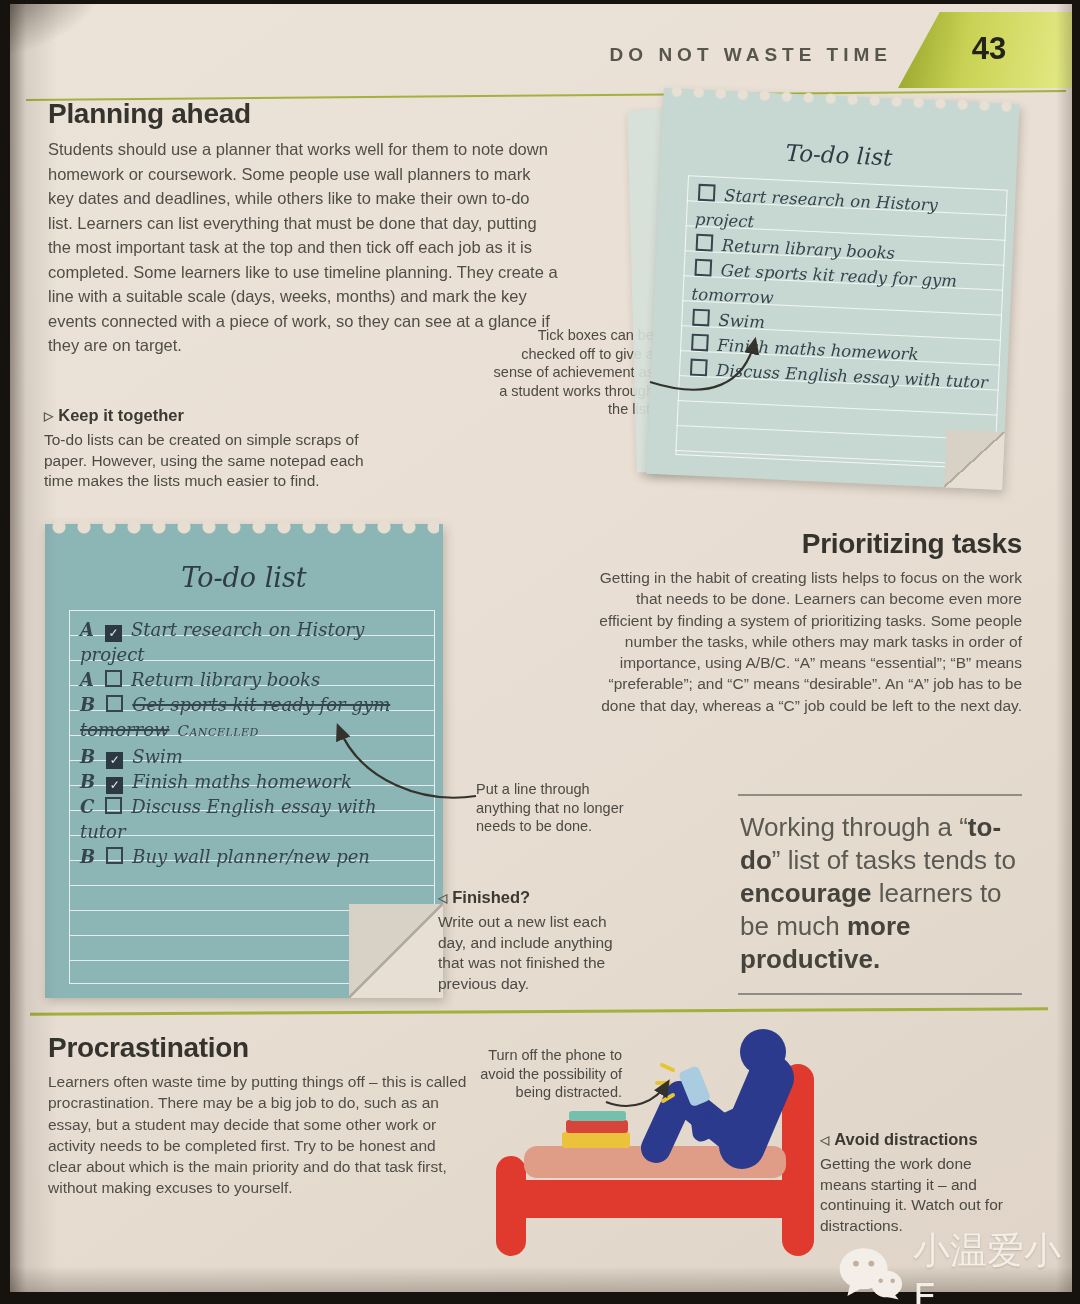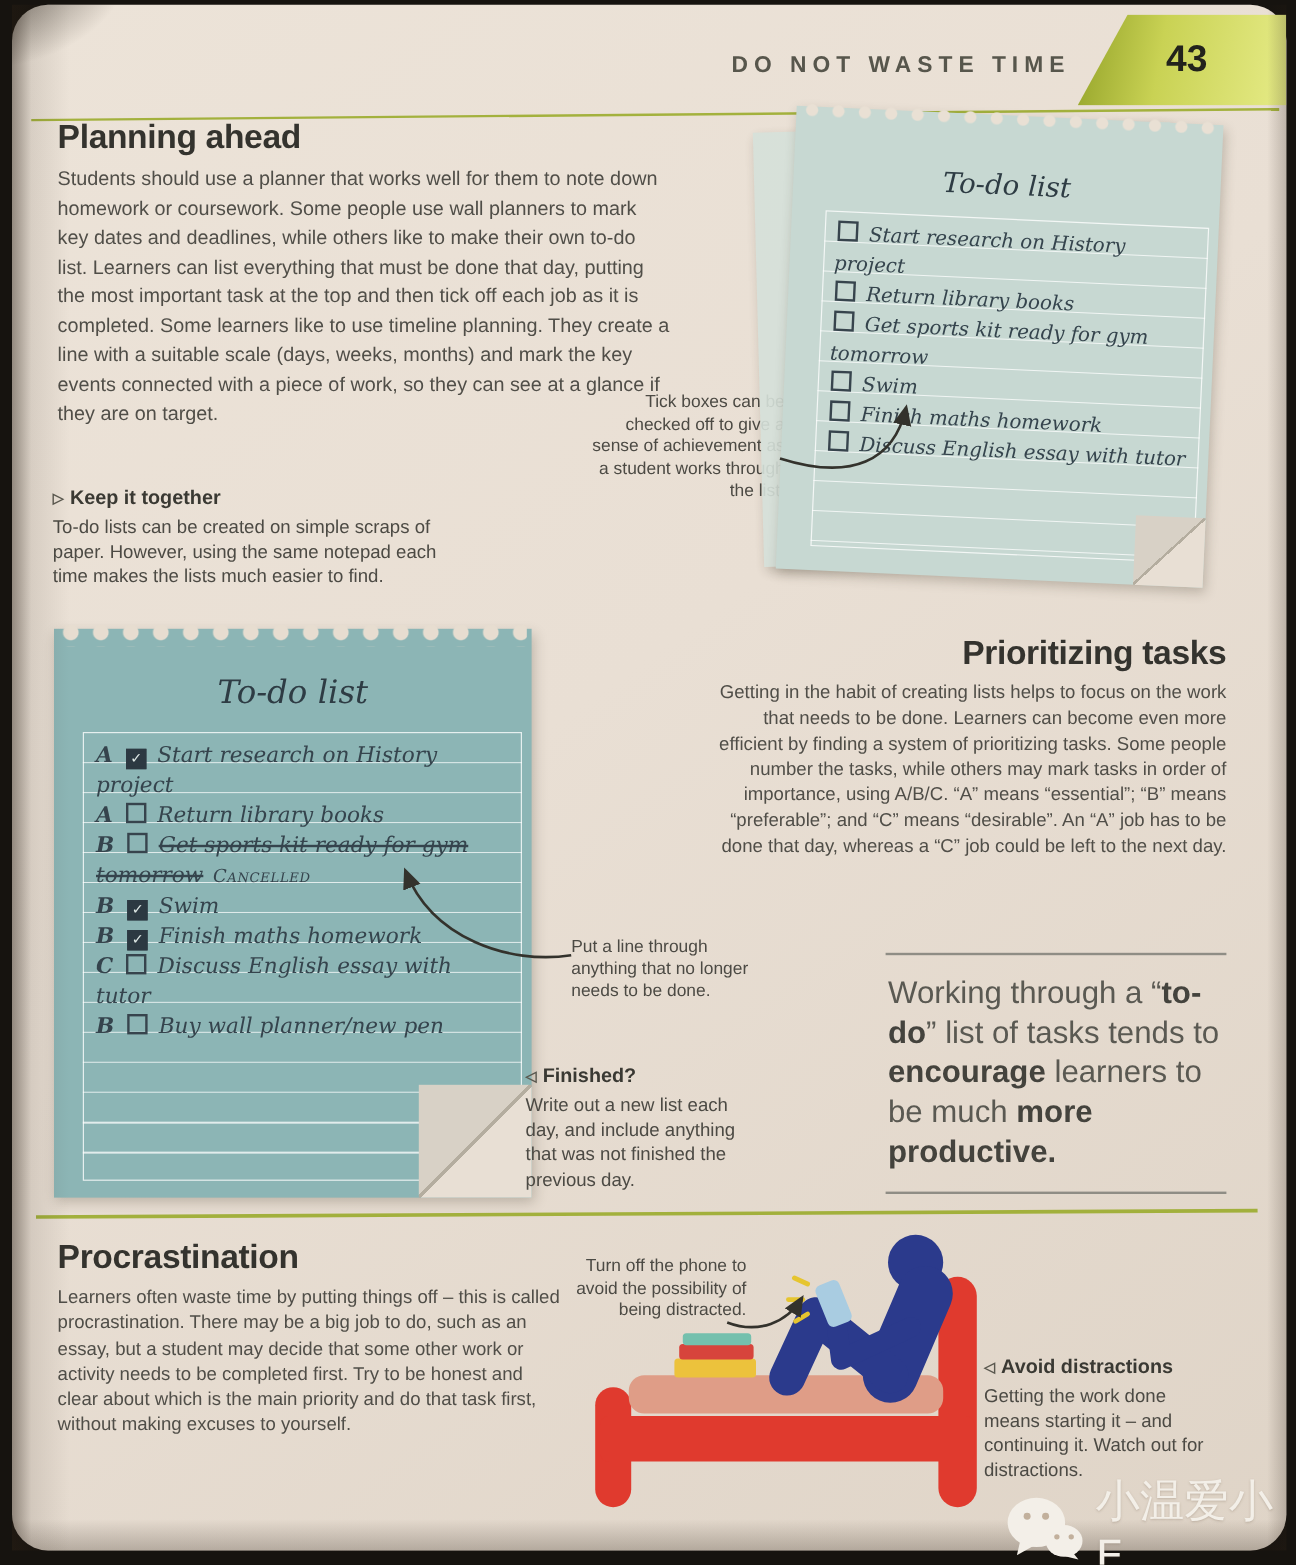--- a/index.html
+++ b/index.html
@@ -1,19 +1,19 @@
 <!DOCTYPE html>
 <html><head>
 <meta charset="utf-8">
 <style>
   html,body{margin:0;padding:0;}
   body{width:1080px;height:1304px;position:relative;background:#16130f;overflow:hidden;
        font-family:"Liberation Sans",sans-serif;}
   #page{position:absolute;left:10px;top:4px;width:1062px;height:1288px;
-        background:linear-gradient(145deg,#ece3d8 0%,#e9dfd4 45%,#dfd4c7 100%);border-radius:30px;}
+        background:linear-gradient(145deg,#ece3d8 0%,#e9dfd4 45%,#dfd4c7 100%);}
   #page::after{content:'';position:absolute;inset:0;pointer-events:none;z-index:60;
         background:
           radial-gradient(180px 130px at -30px -40px, rgba(30,24,16,.8), rgba(30,24,16,0) 72%),
           linear-gradient(90deg, rgba(40,30,20,.45) 0px, rgba(40,30,20,.10) 16px, rgba(40,30,20,0) 48px),
           linear-gradient(270deg, rgba(40,30,20,.22) 0px, rgba(40,30,20,0) 16px),
           linear-gradient(0deg, rgba(40,30,20,.25) 0px, rgba(40,30,20,0) 26px);}
   .abs{position:absolute;}
 
   
   .page-title{left:520px;top:40px;width:362px;text-align:right;font-size:19px;font-weight:bold;

